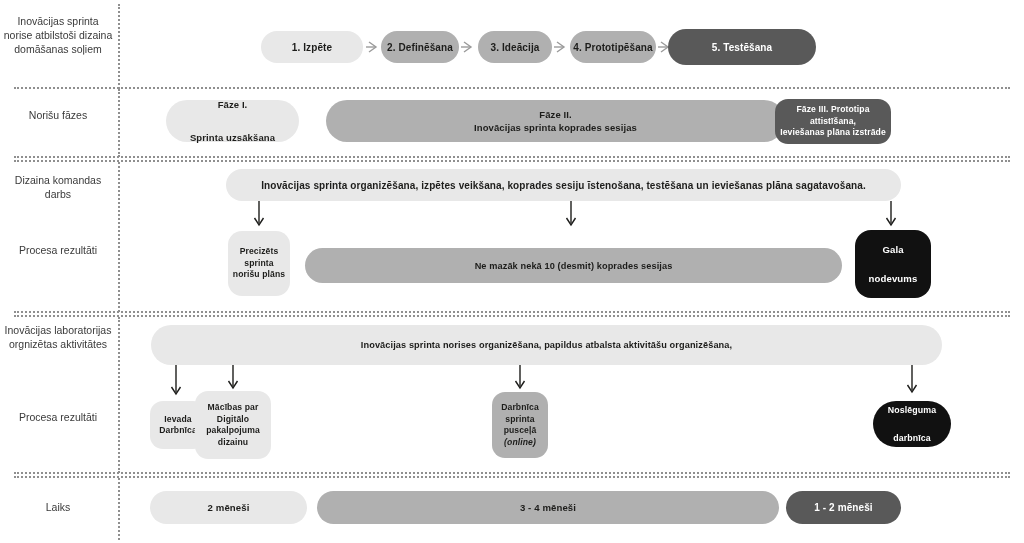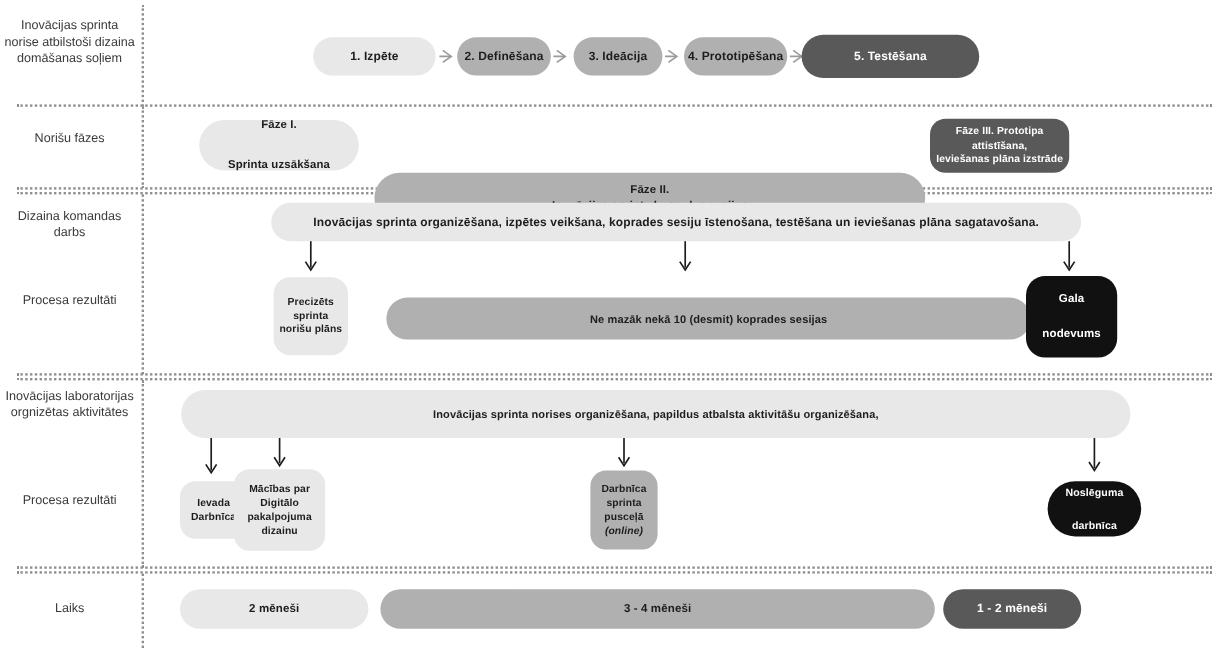--- a/index.html
+++ b/index.html
@@ -143,21 +143,21 @@
 
   <div class="node pill t-dark" style="left:668px;top:29px;width:148px;height:36px;font-size:10px;">
     <span>5. Testēšana</span>
   </div>
 
   <div class="node pill t-lite" style="left:166px;top:100px;width:133px;height:42px;font-size:9.5px;line-height:13px;flex-direction:column;gap:20px;">
     <span>Fāze I.</span>
     <span>Sprinta uzsākšana</span>
   </div>
 
-  <div class="node pill t-mid" style="left:312px;top:100px;width:459px;height:42px;font-size:9.5px;line-height:13px;flex-direction:column;margin-top:44px;">
+  <div class="node pill t-mid" style="left:326px;top:100px;width:459px;height:42px;font-size:9.5px;line-height:13px;flex-direction:column;">
     <span>Fāze II.</span>
     <span>Inovācijas sprinta koprades sesijas</span>
   </div>
 
   <div class="node rrect t-dark" style="left:775px;top:99px;width:116px;height:45px;font-size:8.6px;line-height:11.5px;flex-direction:column;border-radius:13px;">
     <span class="nowrapline">Fāze III. Prototipa</span>
     <span class="nowrapline">attistīšana,</span>
     <span class="nowrapline" style="margin-left:-6px;margin-right:-6px;">Ieviešanas plāna izstrāde</span>
   </div>
 
@@ -183,21 +183,21 @@
       <path d="M2.5 17 L7 24 L11.5 17" stroke="#1d1d1b" stroke-width="1.4" fill="none"></path>
     </svg>
   </div>
 
   <div class="node rrect t-lite" style="left:228px;top:231px;width:62px;height:65px;font-size:8.6px;line-height:11.5px;flex-direction:column;">
     <span>Precizēts</span>
     <span>sprinta</span>
     <span>norišu plāns</span>
   </div>
 
-  <div class="node pill t-mid" style="left:322px;top:248px;width:537px;height:35px;font-size:9.2px;">
+  <div class="node pill t-mid" style="left:305px;top:248px;width:537px;height:35px;font-size:9.2px;">
     <span>Ne mazāk nekā 10 (desmit) koprades sesijas</span>
   </div>
 
   <div class="node rrect t-black" style="left:855px;top:230px;width:76px;height:68px;font-size:9.6px;line-height:13px;flex-direction:column;border-radius:16px;">
     <span>Gala</span>
     <span>nodevums</span>
   </div>
 
   <div class="node pill t-lite" style="left:151px;top:325px;width:791px;height:40px;font-size:9.2px;line-height:13px;flex-direction:column;">
     <span>Inovācijas sprinta norises organizēšana, papildus atbalsta aktivitāšu organizēšana,</span>

